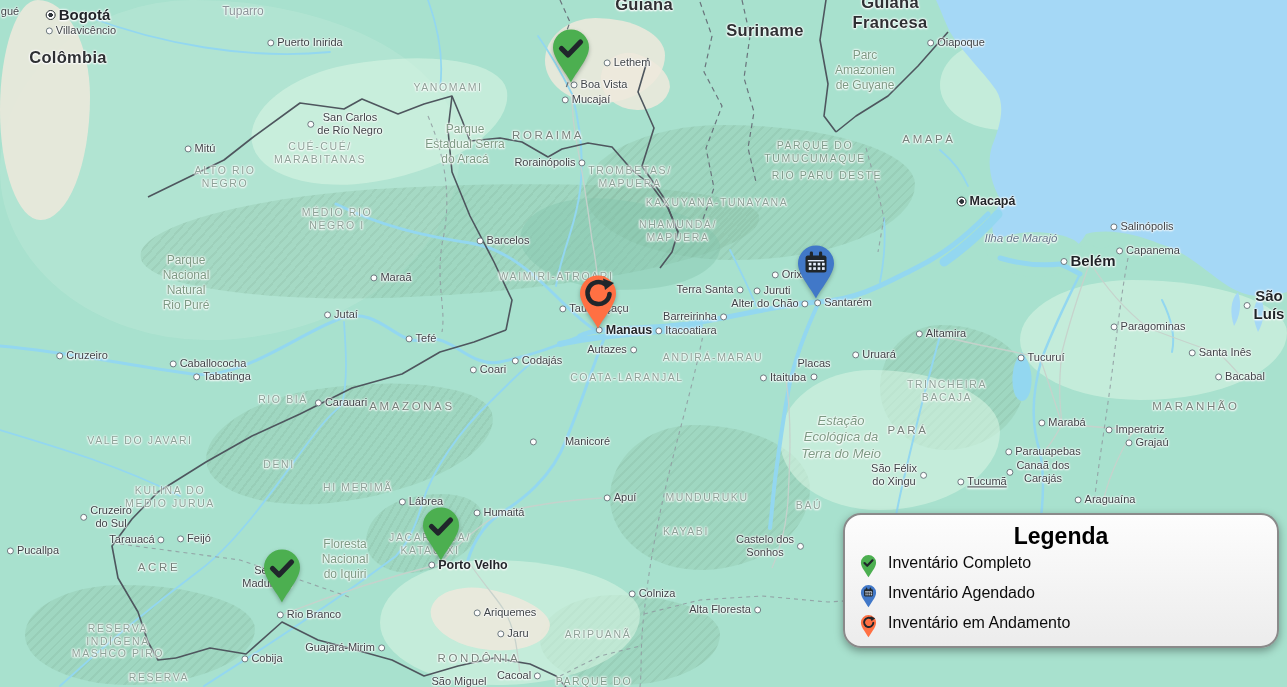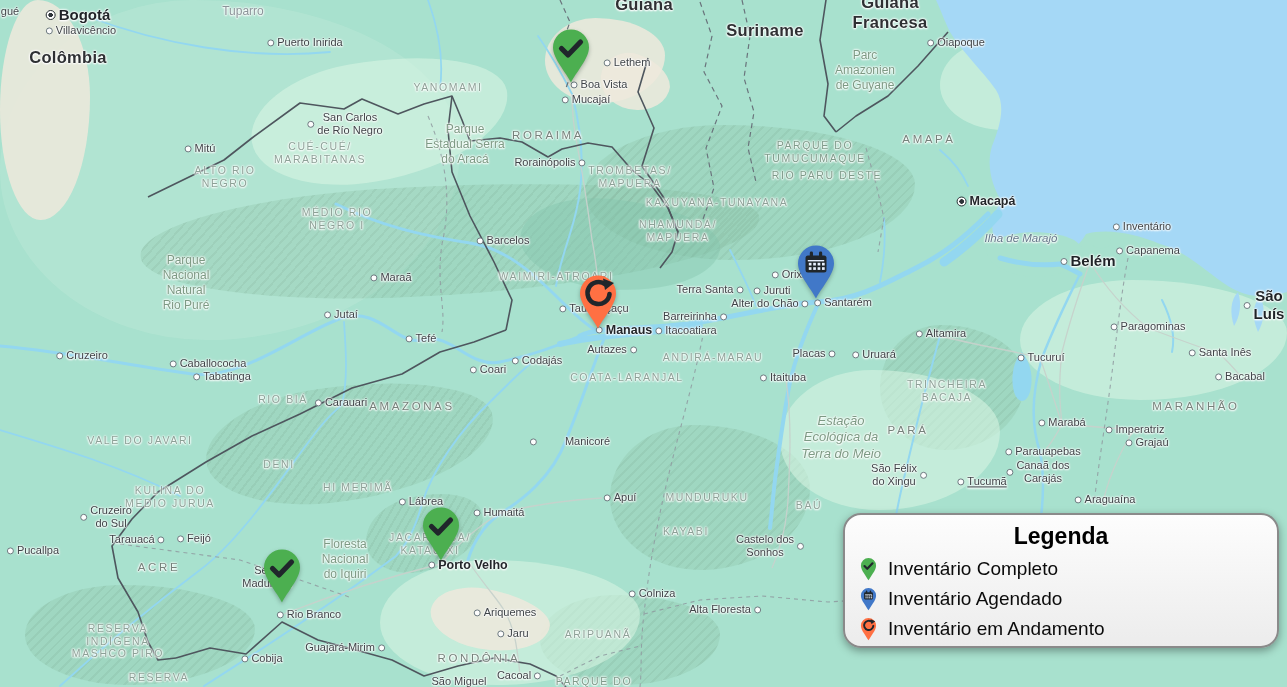--- a/index.html
+++ b/index.html
@@ -29,21 +29,21 @@
   .gray{font-size:12px;color:#8b9499;}
   .d{width:5px;height:5px;border:1.4px solid #6d7a80;border-radius:50%;background:#fdfdfd;flex:0 0 auto;}
   .ring{width:8px;height:8px;border:1.6px solid #2d3338;border-radius:50%;flex:0 0 auto;
         background:radial-gradient(circle,#2d3338 38%,#ffffff 42%);}
   #markers{position:absolute;inset:0;z-index:4;}
   .pin{position:absolute;filter:drop-shadow(0 2px 2px rgba(40,60,50,.35));}
   #legend{position:absolute;left:843px;top:513px;width:436px;height:135px;z-index:5;
         background:linear-gradient(#fdfdfd,#ececec);border:2px solid #8a8a8a;border-radius:18px;
         box-shadow:0 3px 8px rgba(0,0,0,.35);box-sizing:border-box;padding:8px 14px 6px 14px;}
   .legend-title{text-align:center;font-size:23px;font-weight:700;color:#000;margin-bottom:4px;}
-  .legend-item{display:flex;align-items:center;gap:10px;font-size:19px;color:#0b0b0b;height:30px;}
+  .legend-item{display:flex;gap:10px;font-size:16px;color:#0b0b0b;height:30px;}
   .legend-icon{width:19px;height:24px;flex:0 0 auto;display:inline-flex;}
 </style>
 </head>
 <body>
 
 <div id="map">
   <div id="patches">
       <div class="patch p-light" style="left: 0px; top: 0px; width: 460px; height: 340px; transform: rotate(0deg); opacity: 0.35; border-radius: 42% 58% 55% 45% / 50% 44% 56% 50%;"></div>
       <div class="patch p-pale" style="left: 0px; top: 0px; width: 90px; height: 220px; transform: rotate(0deg); opacity: 1; border-radius: 42% 58% 55% 45% / 50% 44% 56% 50%;"></div>
       <div class="patch p-light" style="left: 250px; top: 60px; width: 260px; height: 120px; transform: rotate(-10deg); opacity: 1; border-radius: 42% 58% 55% 45% / 50% 44% 56% 50%;"></div>
@@ -254,39 +254,39 @@
       <div class="lbl city" style="left: 570px; top: 442px; gap: 28px;"><span class="d"></span><span>Manicoré</span></div>
       <div class="lbl city" style="left: 612px; top: 350px;"><span>Autazes</span><span class="d"></span></div>
       <div class="lbl city" style="left: 686px; top: 331px;"><span class="d"></span><span>Itacoatiara</span></div>
       <div class="lbl city" style="left: 695px; top: 317px;"><span>Barreirinha</span><span class="d"></span></div>
       <div class="lbl city" style="left: 710px; top: 290px;"><span>Terra Santa</span><span class="d"></span></div>
       <div class="lbl city" style="left: 594px; top: 309px;"><span class="d"></span><span>Tauapeçaçu</span></div>
       <div class="lbl city" style="left: 800px; top: 275px;"><span class="d"></span><span>Oriximiná</span></div>
       <div class="lbl city" style="left: 772px; top: 291px;"><span class="d"></span><span>Juruti</span></div>
       <div class="lbl city" style="left: 770px; top: 304px;"><span>Alter do Chão</span><span class="d"></span></div>
       <div class="lbl city" style="left: 843px; top: 303px;"><span class="d"></span><span>Santarém</span></div>
-      <div class="lbl city" style="left: 814px; top: 354px;"><span>Placas</span><span class="d"></span></div>
+      <div class="lbl city" style="left: 814px; top: 369px; flex-direction: column;"><span>Placas</span><span class="d"></span></div>
       <div class="lbl city" style="left: 874px; top: 355px;"><span class="d"></span><span>Uruará</span></div>
       <div class="lbl city" style="left: 783px; top: 378px;"><span class="d"></span><span>Itaituba</span></div>
       <div class="lbl city" style="left: 941px; top: 334px;"><span class="d"></span><span>Altamira</span></div>
       <div class="lbl city" style="left: 1041px; top: 358px;"><span class="d"></span><span>Tucuruí</span></div>
       <div class="lbl city" style="left: 1062px; top: 423px;"><span class="d"></span><span>Marabá</span></div>
       <div class="lbl city" style="left: 1043px; top: 452px;"><span class="d"></span><span>Parauapebas</span></div>
       <div class="lbl city" style="left: 1038px; top: 472px;"><span class="d"></span><span>Canaã dos
 Carajás</span></div>
       <div class="lbl city" style="left: 982px; top: 482px; text-decoration: underline;"><span class="d"></span><span>Tucumã</span></div>
       <div class="lbl city" style="left: 899px; top: 475px;"><span>São Félix
 do Xingu</span><span class="d"></span></div>
       <div class="lbl city" style="left: 1105px; top: 500px;"><span class="d"></span><span>Araguaína</span></div>
       <div class="lbl city" style="left: 1135px; top: 430px;"><span class="d"></span><span>Imperatriz</span></div>
       <div class="lbl city" style="left: 1147px; top: 443px;"><span class="d"></span><span>Grajaú</span></div>
       <div class="lbl city" style="left: 1240px; top: 377px;"><span class="d"></span><span>Bacabal</span></div>
       <div class="lbl city" style="left: 1220px; top: 353px;"><span class="d"></span><span>Santa Inês</span></div>
       <div class="lbl city" style="left: 1148px; top: 327px;"><span class="d"></span><span>Paragominas</span></div>
-      <div class="lbl city" style="left: 1142px; top: 227px;"><span class="d"></span><span>Inventário</span></div>
+      <div class="lbl city" style="left: 1142px; top: 227px;"><span class="d"></span><span>Salinópolis</span></div>
       <div class="lbl city" style="left: 1148px; top: 251px;"><span class="d"></span><span>Capanema</span></div>
       <div class="lbl city" style="left: 956px; top: 43px;"><span class="d"></span><span>Oiapoque</span></div>
     </div>
   <div id="markers">
       <div class="pin" style="left: 548px; top: 27px;"><svg width="46" height="57" viewBox="0 0 44 57">
           <path d="M22 55.5 C17.5 46 4 31.5 4 20.5 A18 18 0 1 1 40 20.5 C40 31.5 26.5 46 22 55.5 Z" fill="#4CAF50"></path>
           <path d="M12.5 21.5 L19 28 L31.5 15" fill="none" stroke="#20262b" stroke-width="5.2" stroke-linecap="round" stroke-linejoin="round"></path>
         </svg></div>
       <div class="pin" style="left: 575px; top: 273px;"><svg width="46" height="57" viewBox="0 0 44 57">
           <path d="M22 55.5 C17.5 46 4 31.5 4 20.5 A18 18 0 1 1 40 20.5 C40 31.5 26.5 46 22 55.5 Z" fill="#FF7043"></path>

